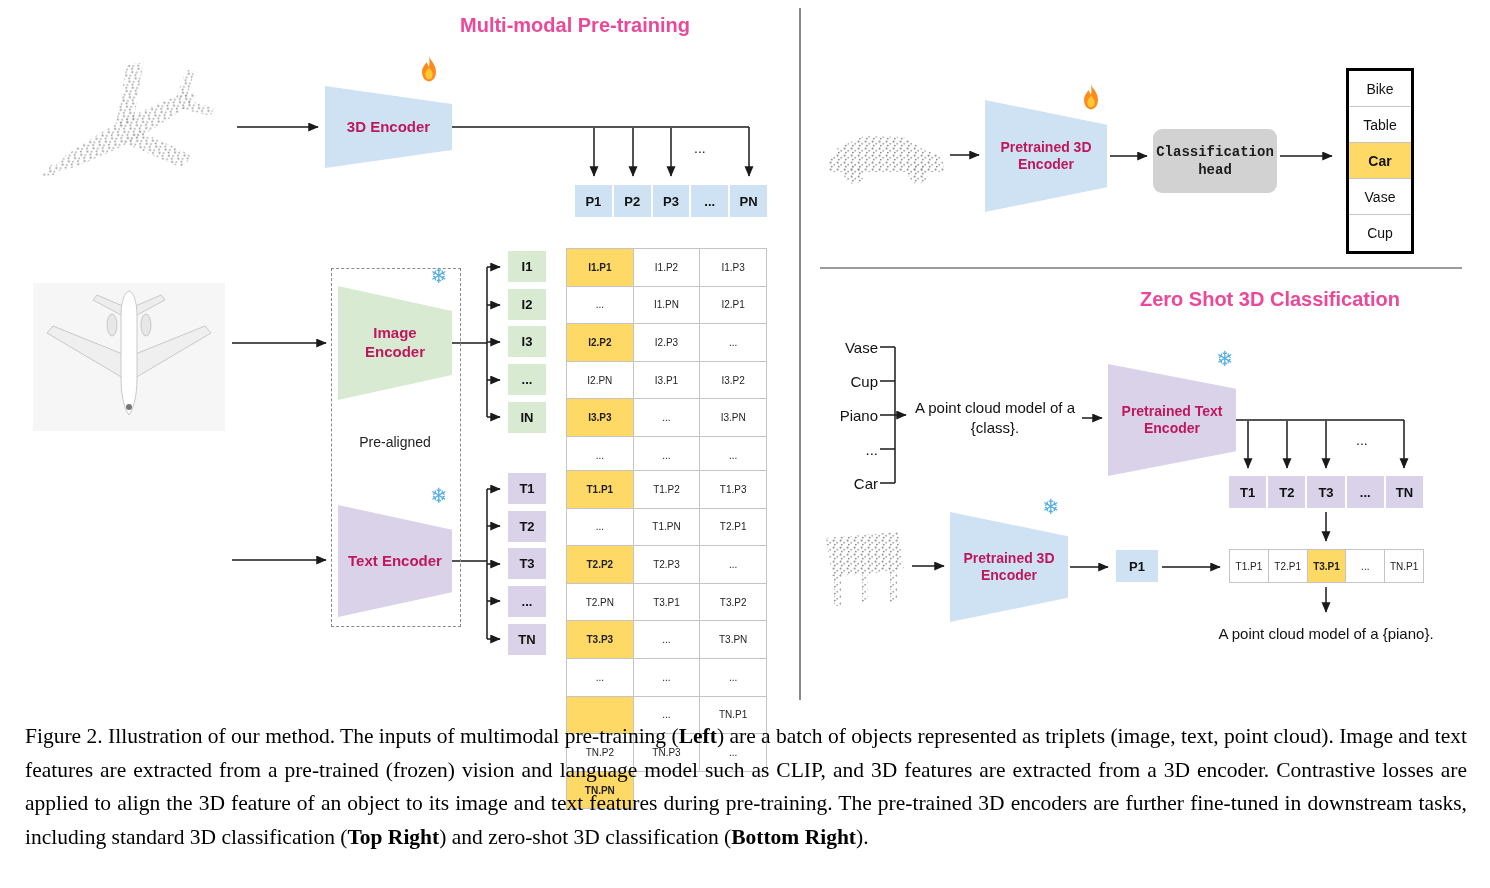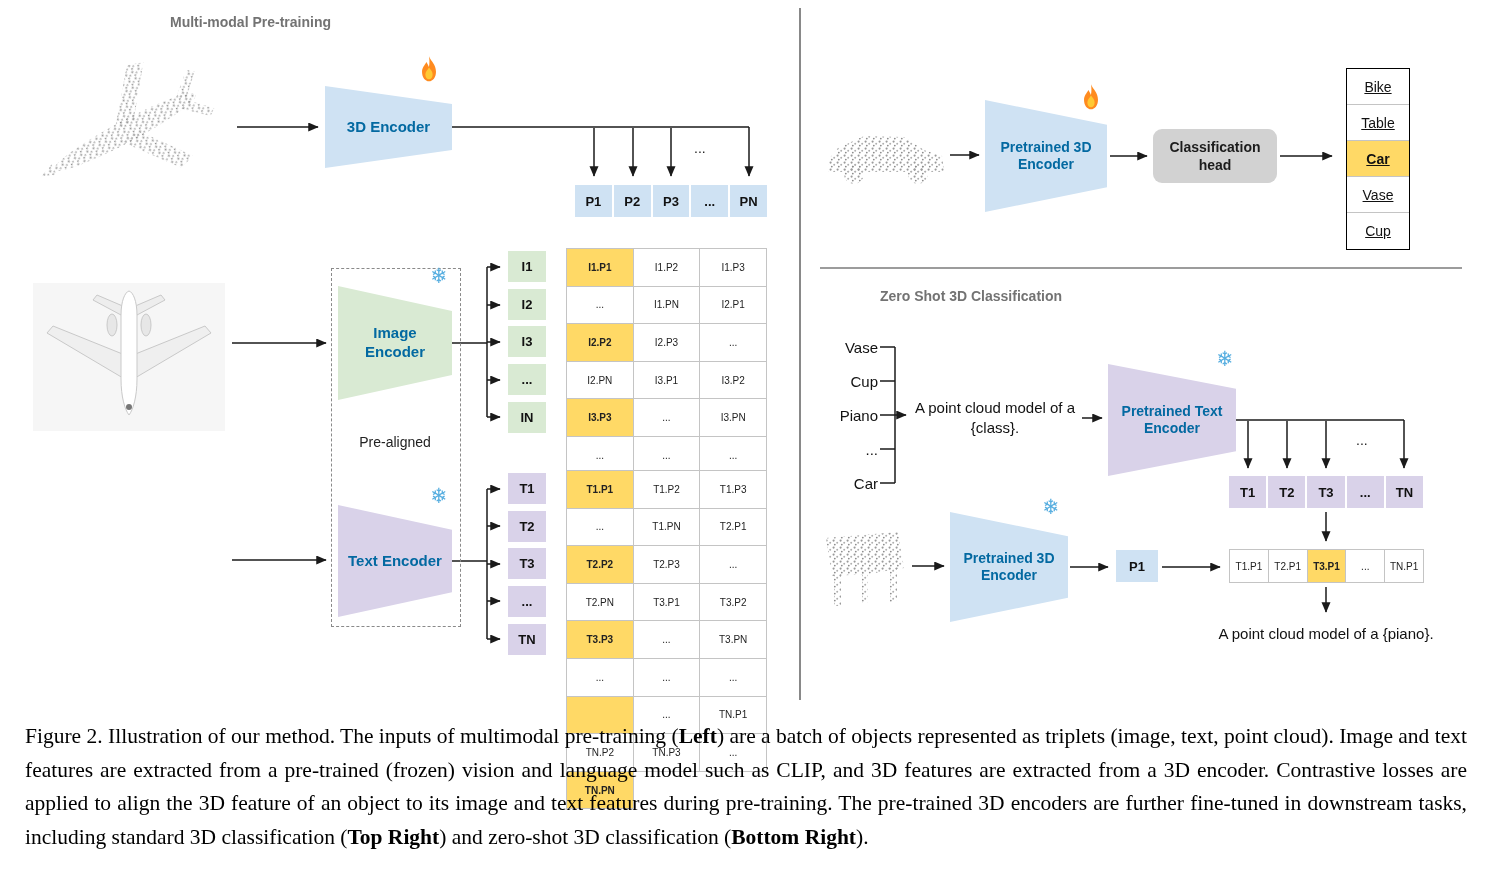--- a/index.html
+++ b/index.html
@@ -1,22 +1,22 @@
 <!DOCTYPE html>
 <html><head>
 <meta charset="utf-8">
 <style>
   html,body{margin:0;padding:0;background:#ffffff;}
   .canvas{position:relative;width:1490px;height:888px;background:#fff;overflow:hidden;
           font-family:"Liberation Sans",sans-serif;color:#111;}
   .abs{position:absolute;}
-  .title{font-weight:bold;font-size:14px;text-align:left;color:#737373;}
+  .title{font-weight:bold;font-size:20px;text-align:right;color:#ec4899;}
   .overlay{position:absolute;left:0;top:0;pointer-events:none;}
   .trap{display:flex;align-items:center;justify-content:center;text-align:center;
-        font-weight:bold;font-size:15px;line-height:1.25;color:#0369a1;
+        font-weight:bold;font-size:15px;line-height:1.25;color:#be185d;
         clip-path:polygon(0 0,100% 22%,100% 78%,0 100%);padding:0 8px;box-sizing:border-box;}
   .trap.blue{background:#cfe2f3;}
   .trap.green{background:#d9ead3;text-align:center;}
   .trap.purple{background:#d9d2e9;}
   .trap.small-label{font-size:14px;}
   .dashedbox{border:1.6px dashed #8a8a8a;background:transparent;}
   .prealigned{font-size:14px;text-align:center;color:#222;}
   .freetext{font-size:16px;text-align:center;line-height:1.3;color:#111;}
   .ptext{font-size:15px;text-align:center;line-height:1.3;color:#111;}
   .ellipsis{font-size:14px;color:#222;}
@@ -27,21 +27,21 @@
   .purple-bg{background:#d9d2e9;}
   .col5{display:grid;grid-template-rows:repeat(5,37.6px);align-items:center;}
   .col5 .pcell{height:31px;}
   .matrix{display:grid;grid-template-columns:repeat(3,1fr);grid-auto-rows:37.6px;background:#fff;
           border-left:1px solid #c4c4c4;border-top:1px solid #c4c4c4;box-sizing:border-box;}
   .mcell{border-right:1px solid #c4c4c4;border-bottom:1px solid #c4c4c4;display:flex;
          align-items:center;justify-content:center;font-size:10px;color:#222;background:#fff;}
   .mcell.hl{background:#ffd966;font-weight:bold;}
   .headrect{background:#d2d2d2;border-radius:9px;display:flex;align-items:center;justify-content:center;
             text-align:center;font-weight:bold;font-size:14px;line-height:1.3;color:#1c1c1c;}
-  .classlist{display:grid;grid-auto-rows:36px;border:1px solid #000000;background:#f9a8d4;text-decoration:underline;}
+  .classlist{display:grid;grid-auto-rows:36px;border:3px solid #000000;background:#f9a8d4;}
   .classcell{display:flex;align-items:center;justify-content:center;font-size:14px;
              border-bottom:1px solid #c4c4c4;background:#fff;color:#111;}
   .classlist .classcell:last-child{border-bottom:none;}
   .classcell.hl{background:#ffd966;font-weight:bold;}
   .zclasses{display:grid;grid-auto-rows:34px;justify-items:end;align-items:center;}
   .zclass{font-size:15px;color:#111;}
   .tprow{display:grid;grid-template-columns:repeat(5,1fr);grid-auto-rows:33px;background:#fff;
          border-left:1px solid #c4c4c4;border-top:1px solid #c4c4c4;box-sizing:border-box;}
   .tpcell{border-right:1px solid #c4c4c4;border-bottom:1px solid #c4c4c4;display:flex;
           align-items:center;justify-content:center;font-size:10px;color:#222;background:#fff;}
@@ -279,21 +279,21 @@
     </g>
   </svg>
 
   <div class="abs trap blue small-label" style="left:985px;top:100px;width:122px;height:112px;">
     <span>Pretrained 3D Encoder</span>
   </div>
   <svg class="abs" style="left:1078px;top:82px;" width="26" height="29" viewBox="0 0 24 27">
       <use href="#flameg"></use>
     </svg>
 
-  <div class="abs headrect" style="left:1153px;top:129px;width:124px;height:54px;">
+  <div class="abs headrect" style="left:1153px;top:129px;width:124px;height:64px;font-family:Liberation Mono, monospace;">
     <span>Classification head</span>
   </div>
 
   <div class="abs classlist" style="left:1346px;top:68px;width:62px;">
       <div class="classcell">Bike</div>
       <div class="classcell">Table</div>
       <div class="classcell hl">Car</div>
       <div class="classcell">Vase</div>
       <div class="classcell">Cup</div>
     </div>

